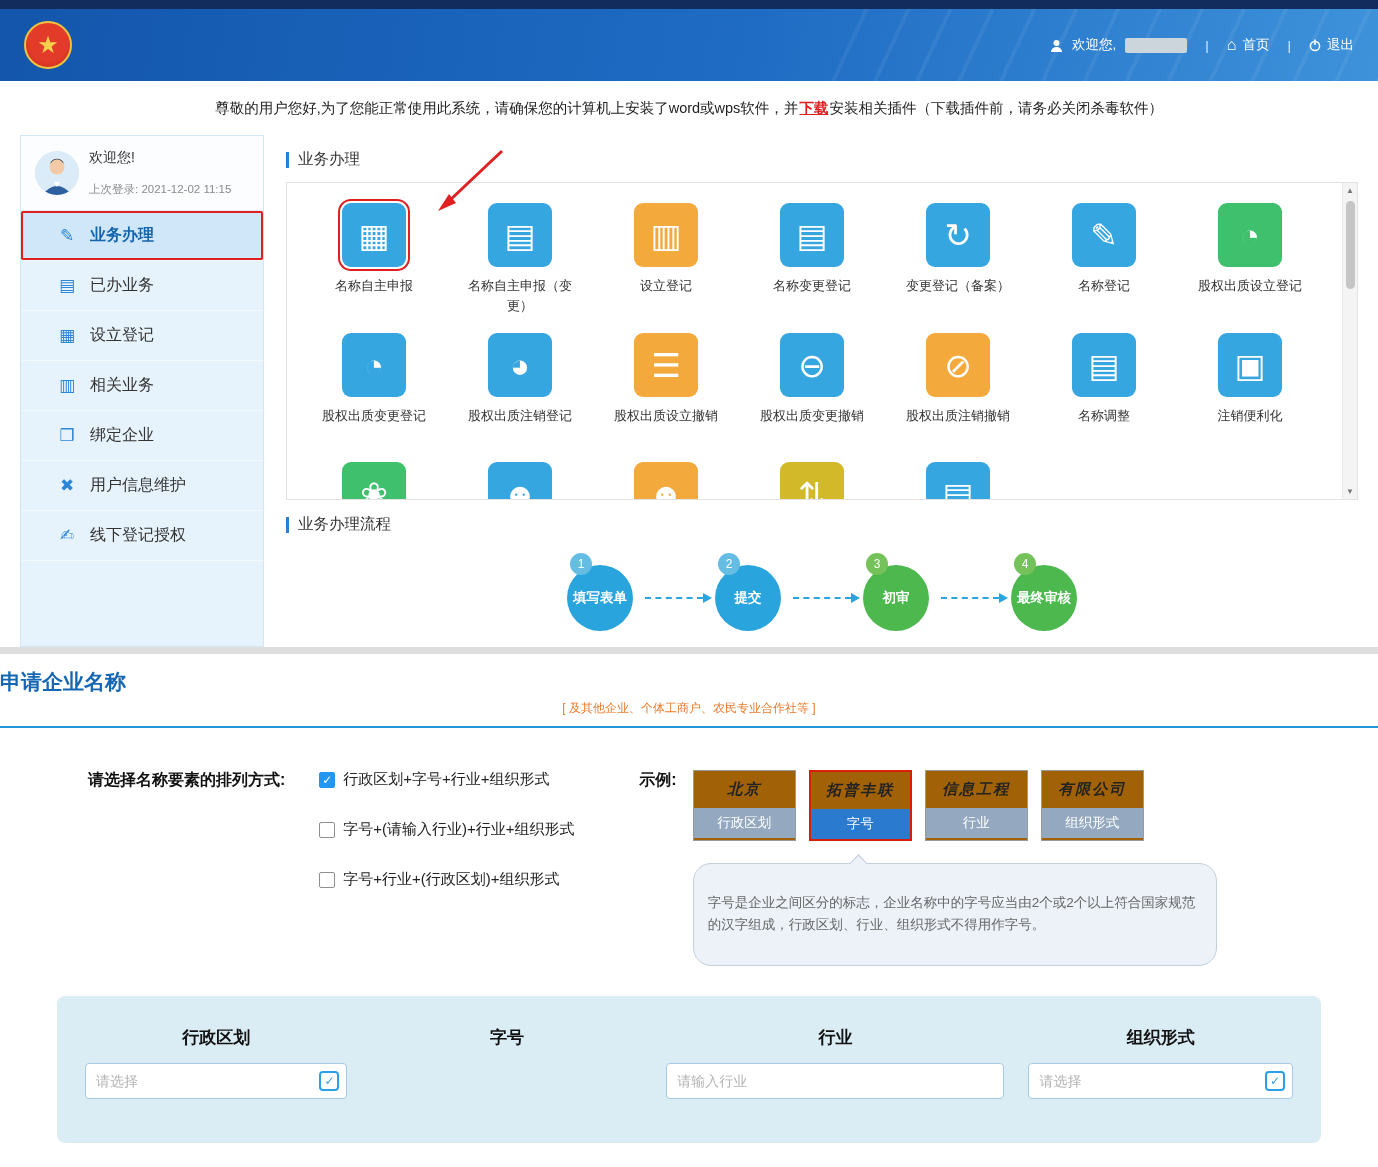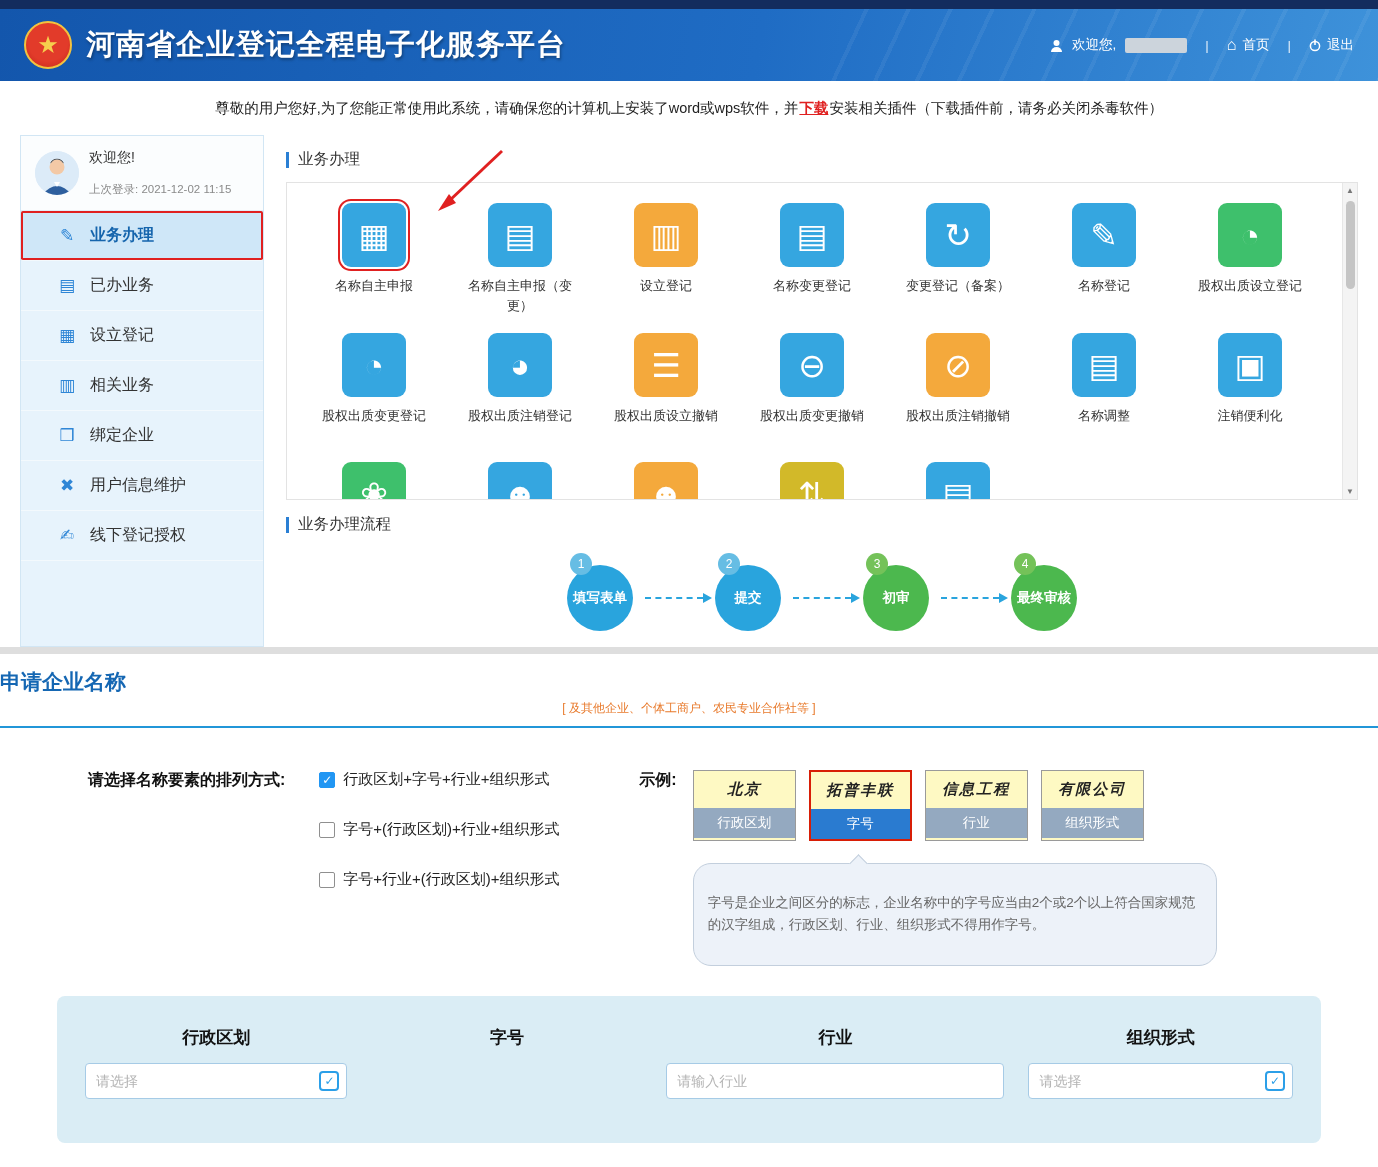--- a/index.html
+++ b/index.html
@@ -80,21 +80,21 @@
   .arrange-label{font-size:16px;font-weight:bold;color:#111;white-space:nowrap}
   .options{margin-left:34px;width:292px;flex-shrink:0}
   .opt{display:flex;align-items:center;gap:8px;margin-bottom:31px;font-size:15px;color:#222;cursor:pointer}
   .cb{width:16px;height:16px;border:1px solid #8f8f8f;border-radius:2px;background:#fff;display:inline-flex;align-items:center;justify-content:center;flex-shrink:0}
   .cb[data-checked="true"]{background:#2196f3;border-color:#2196f3}
   .cb[data-checked="true"]::after{content:"✓";color:#fff;font-size:12px;font-weight:bold}
 
   .example-label{font-size:16px;font-weight:bold;color:#111;margin:0 16px 0 28px;white-space:nowrap}
   .example-area{width:530px}
   .ex-boxes{display:flex;gap:13px}
-  .ex-box{width:103px;border:1px solid #9a9a9a;background:#fef9c3}
+  .ex-box{width:103px;border:1px solid #9a9a9a;background:#a16207}
   .ex-box[data-selected="true"]{border:2px solid #d81e06}
   .ex-value{height:37px;display:flex;align-items:center;justify-content:center;font-family:"DejaVu Serif","Liberation Serif",serif;font-style:italic;font-weight:bold;font-size:15px;color:#222;letter-spacing:2px}
   .ex-label{height:30px;display:flex;align-items:center;justify-content:center;background:#94a9c0;color:#fff;font-size:13.5px}
   .ex-box[data-selected="true"] .ex-label{background:#2a7bd0}
   .ex-tip{position:relative;margin-top:22px;background:#edf2f9;border:1px solid #c3cfdd;border-radius:18px;padding:28px 14px;font-size:13.5px;color:#666;line-height:1.65;width:524px}
   .ex-tip::before{content:"";position:absolute;top:-7px;left:158px;width:12px;height:12px;background:#edf2f9;border-left:1px solid #c3cfdd;border-top:1px solid #c3cfdd;transform:rotate(45deg)}
 
   .fields-panel{margin:30px 57px 0;background:#daedf5;border-radius:8px;padding:30px 28px 44px;display:flex;gap:24px}
   .field{display:flex;flex-direction:column;gap:14px}
   .f1{flex:250 1 0}.f2{flex:258 1 0}.f3{flex:322 1 0}.f4{flex:252 1 0}
@@ -111,21 +111,20 @@
 
   .annot-arrow{position:absolute;left:428px;top:147px;z-index:6;pointer-events:none}
 </style>
 </head>
 <body>
 
 <div class="topstrip"></div>
 
 <header class="header">
   <div class="logo"></div>
-  <div class="header-title">河南省企业登记全程电子化服务平台</div>
   <div class="header-right">
     <svg width="13" height="13" viewBox="0 0 13 13">
         <circle cx="6.5" cy="4" r="3" fill="#fff"></circle>
         <path d="M1 13 a5.5 5 0 0 1 11 0 Z" fill="#fff"></path>
       </svg>
     <span>欢迎您,</span>
     <span class="blur-name"></span>
     <span class="sep">|</span>
     <span class="hlink">
       <span class="home-glyph">⌂</span>
@@ -371,21 +370,21 @@
   <div class="arrange">
     <div class="arrange-label">请选择名称要素的排列方式:</div>
 
     <div class="options">
       <label class="opt">
         <span class="cb" data-checked="true"></span>
         <span>行政区划+字号+行业+组织形式</span>
       </label>
       <label class="opt">
         <span class="cb" data-checked="false"></span>
-        <span>字号+(行政区划)+行业+组织形式</span>
+        <span>字号+(请输入行业)+行业+组织形式</span>
       </label>
       <label class="opt">
         <span class="cb" data-checked="false"></span>
         <span>字号+行业+(行政区划)+组织形式</span>
       </label>
     </div>
 
     <div class="example-label">示例:</div>
 
     <div class="example-area">

